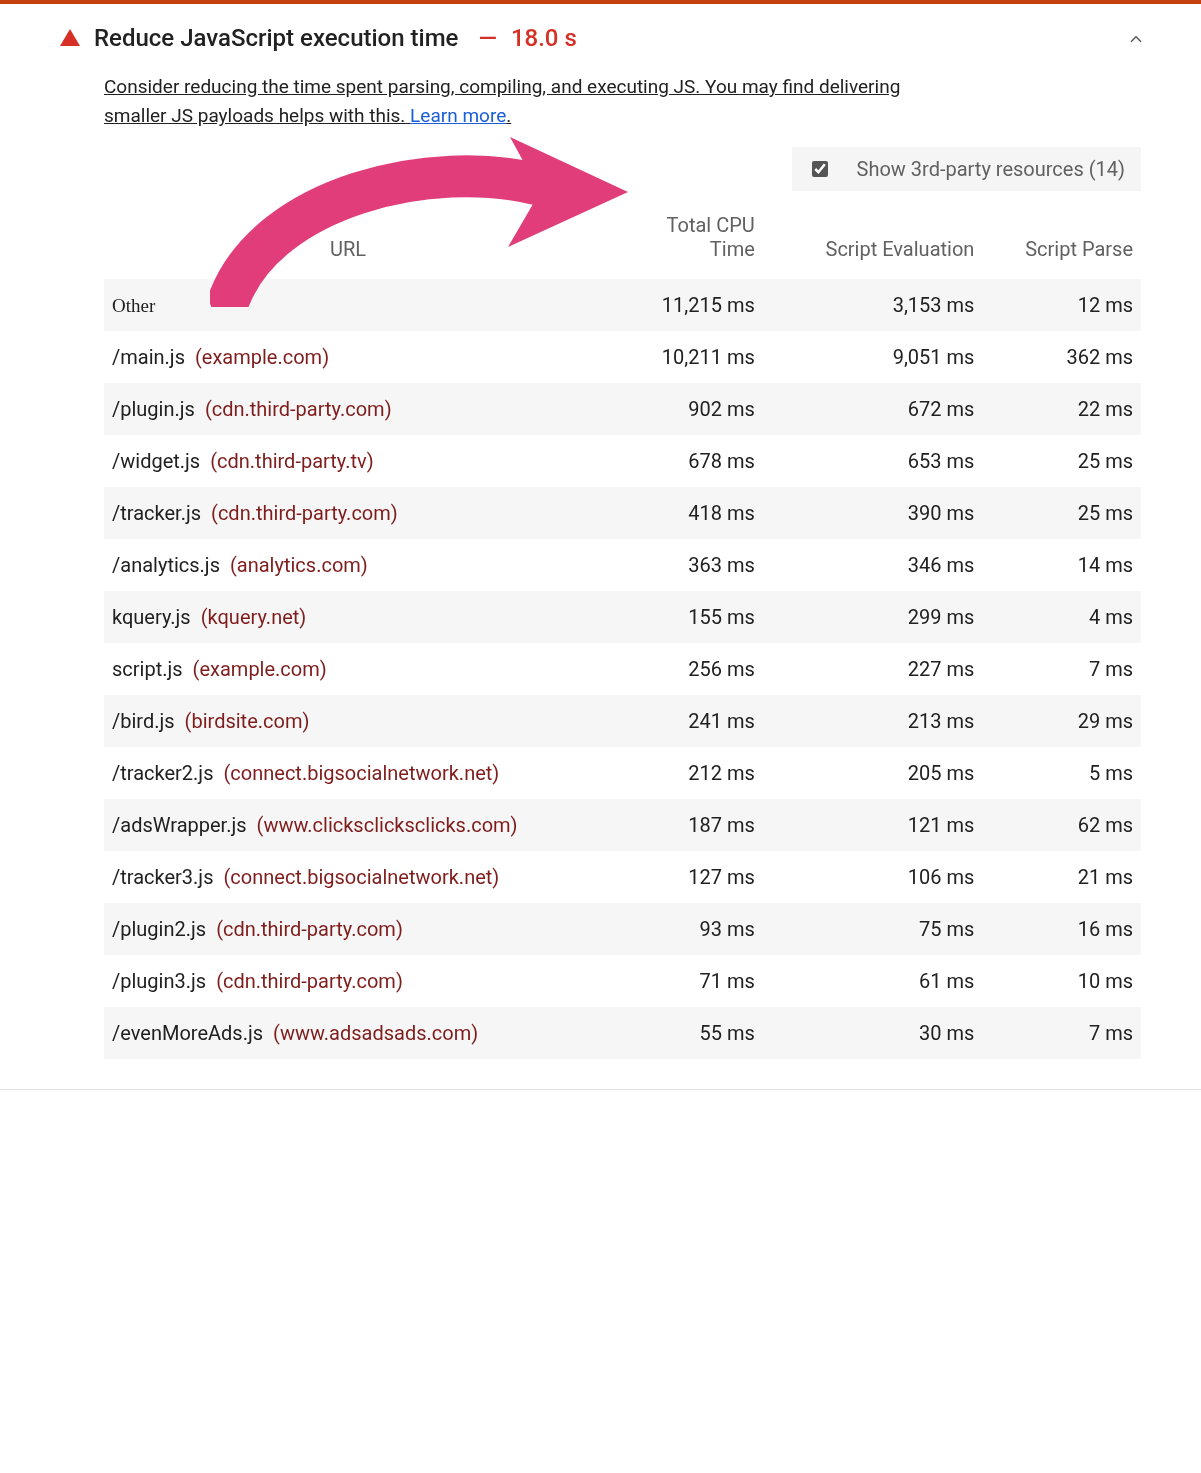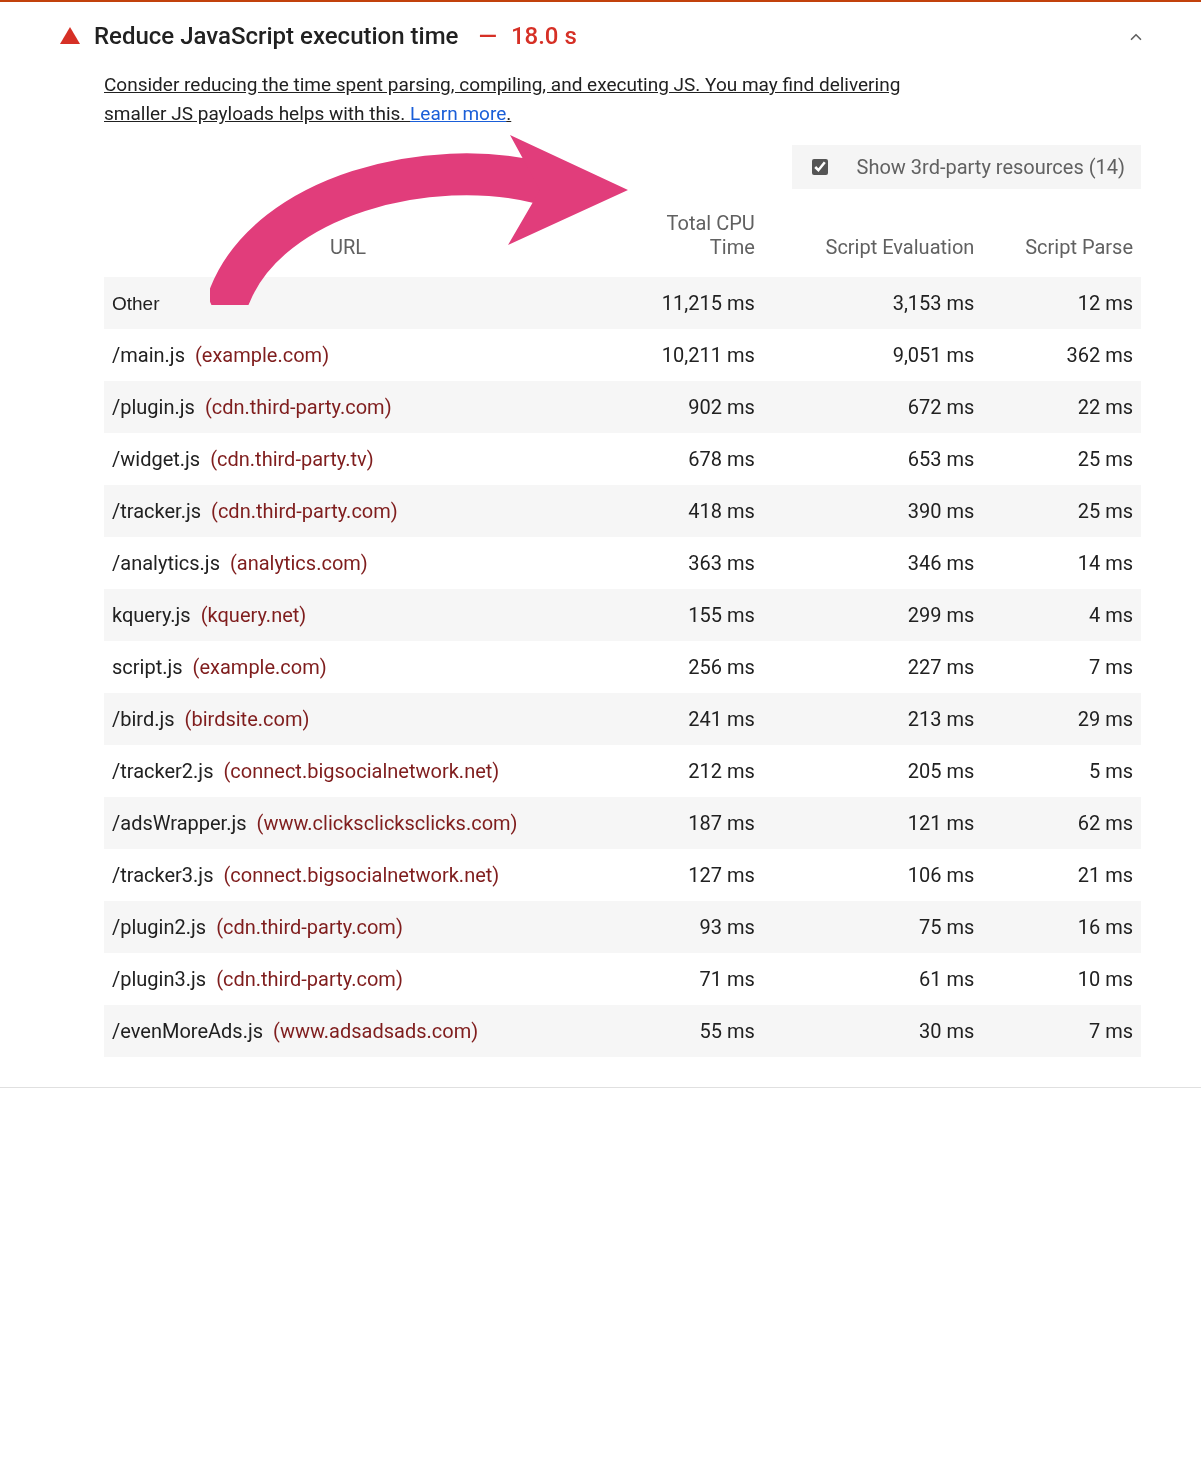--- a/index.html
+++ b/index.html
@@ -6,21 +6,21 @@
   html, body {
     margin: 0; padding: 0;
     font-family: Roboto, "Helvetica Neue", Arial, sans-serif;
     font-size: 18px;
     color: #212121;
     background: #fff;
   }
   .audit {
     width: 1201px;
     padding: 0 0 30px 0;
-    border-top: 2px solid #c2410c;
+    border-top: 4px solid #c2410c;
     border-bottom: 1px solid #e0e0e0;
   }
   .audit-header {
     display: flex;
     align-items: center;
     padding: 20px 60px 10px 60px;
     gap: 14px;
     position: relative;
   }
   .triangle {
@@ -117,21 +117,21 @@
   }
   table.data td.url-cell {
     text-align: left;
     white-space: nowrap;
     overflow: hidden;
     text-overflow: ellipsis;
   }
   .url-cell .path { color: #212121; }
   .url-cell .host { color: #7f1d1d; margin-left: 10px; }
   .url-cell.mono .path {
-    font-family: Liberation Sans, sans-serif;
+    font-family: Liberation Serif, serif;
     font-size: 19px;
   }
   
   .arrow {
     position: absolute;
     left: 210px;
     top: 75px;
     width: 420px;
     height: 170px;
     pointer-events: none;

